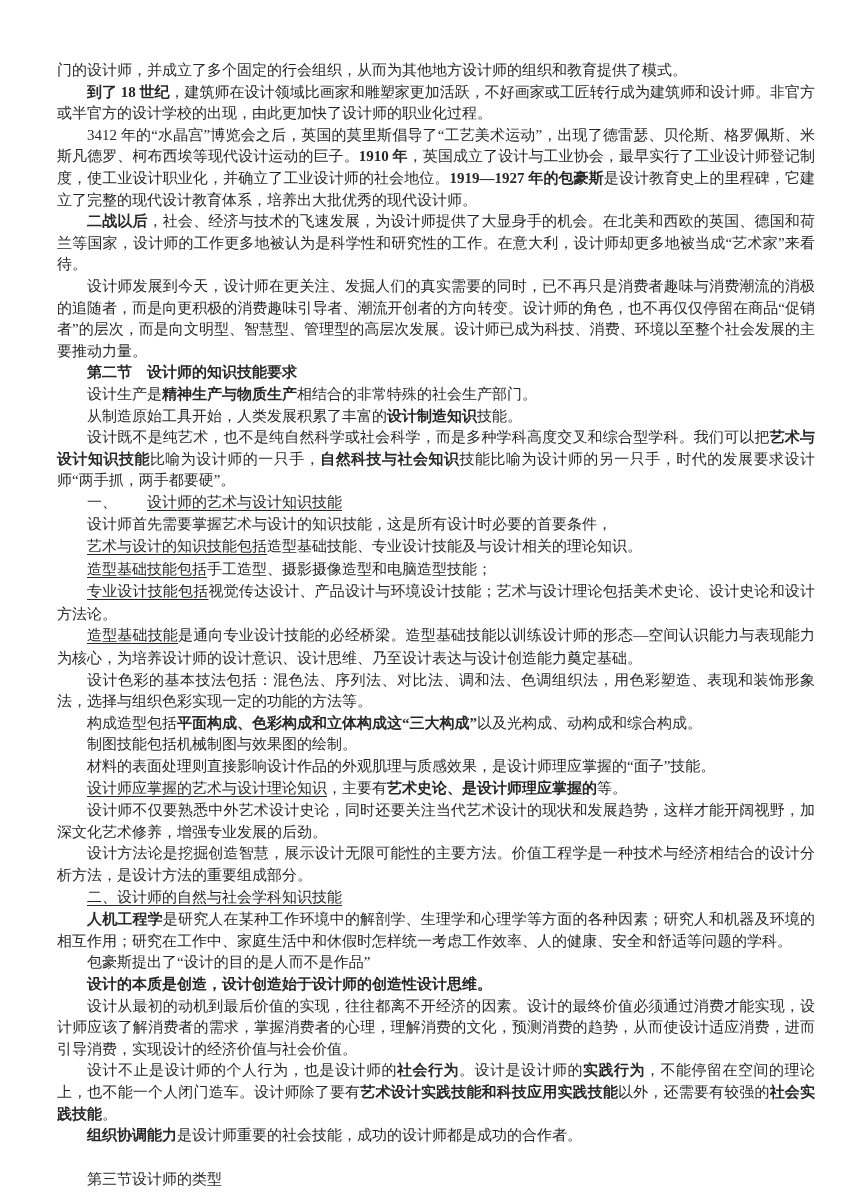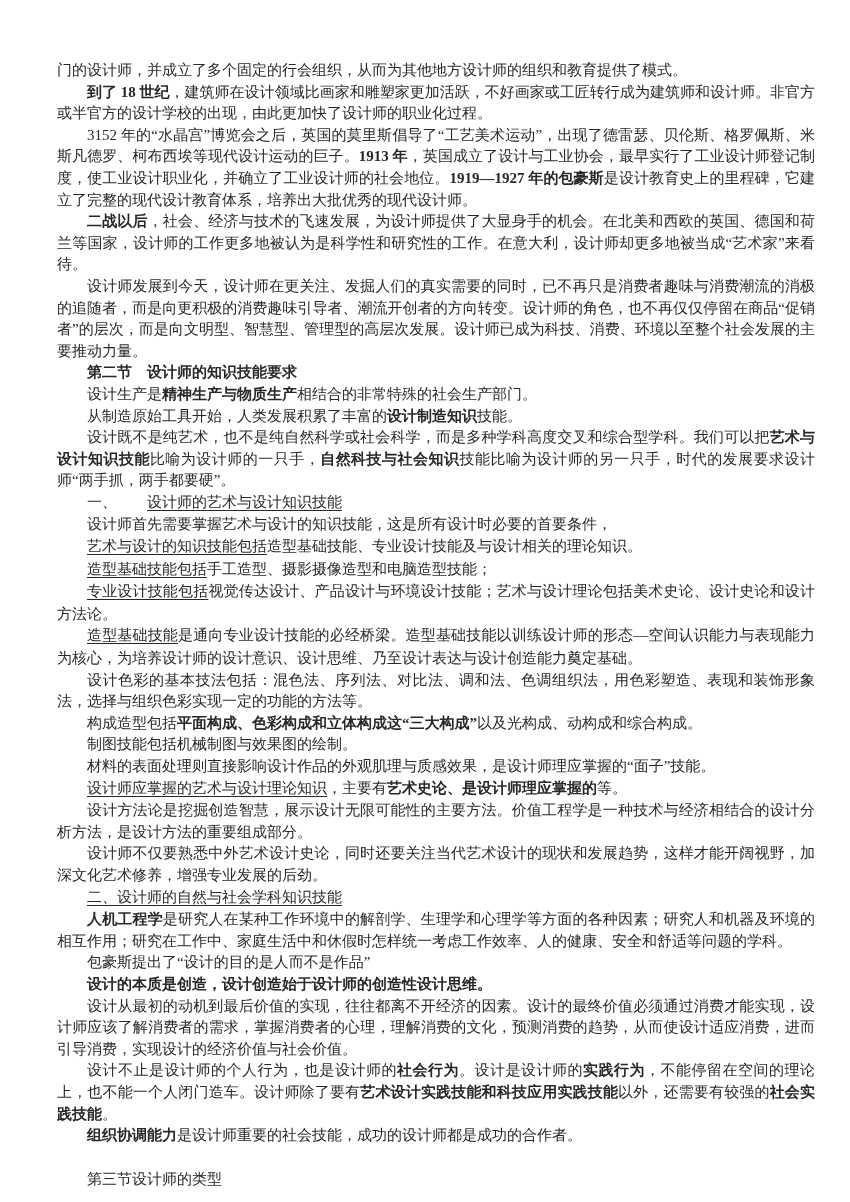--- a/index.html
+++ b/index.html
@@ -38,40 +38,40 @@
   .run-b { font-weight: bold; }
   .run-u { text-decoration: underline; text-underline-offset: 3px; font-family: Liberation Mono, monospace; }
 </style>
 </head>
 <body>
 
 <div class="page">
   <div class="doc-body">
       <p><span>门的设计师，并成立了多个固定的行会组织，从而为其他地方设计师的组织和教育提供了模式。</span></p>
       <p class="indent"><span class="run-b">到了 18 世纪</span><span>，建筑师在设计领域比画家和雕塑家更加活跃，不好画家或工匠转行成为建筑师和设计师。非官方或半官方的设计学校的出现，由此更加快了设计师的职业化过程。</span></p>
-      <p class="indent"><span>3152 年的“水晶宫”博览会之后，英国的莫里斯倡导了“工艺美术运动”，出现了德雷瑟、贝伦斯、格罗佩斯、米斯凡德罗、柯布西埃等现代设计运动的巨子。</span><span class="run-b">1913 年</span><span>，英国成立了设计与工业协会，最早实行了工业设计师登记制度，使工业设计职业化，并确立了工业设计师的社会地位。</span><span class="run-b">1919—1927 年的包豪斯</span><span>是设计教育史上的里程碑，它建立了完整的现代设计教育体系，培养出大批优秀的现代设计师。</span></p>
+      <p class="indent"><span>3412 年的“水晶宫”博览会之后，英国的莫里斯倡导了“工艺美术运动”，出现了德雷瑟、贝伦斯、格罗佩斯、米斯凡德罗、柯布西埃等现代设计运动的巨子。</span><span class="run-b">1910 年</span><span>，英国成立了设计与工业协会，最早实行了工业设计师登记制度，使工业设计职业化，并确立了工业设计师的社会地位。</span><span class="run-b">1919—1927 年的包豪斯</span><span>是设计教育史上的里程碑，它建立了完整的现代设计教育体系，培养出大批优秀的现代设计师。</span></p>
       <p class="indent"><span class="run-b">二战以后</span><span>，社会、经济与技术的飞速发展，为设计师提供了大显身手的机会。在北美和西欧的英国、德国和荷兰等国家，设计师的工作更多地被认为是科学性和研究性的工作。在意大利，设计师却更多地被当成“艺术家”来看待。</span></p>
       <p class="indent"><span>设计师发展到今天，设计师在更关注、发掘人们的真实需要的同时，已不再只是消费者趣味与消费潮流的消极的追随者，而是向更积极的消费趣味引导者、潮流开创者的方向转变。设计师的角色，也不再仅仅停留在商品“促销者”的层次，而是向文明型、智慧型、管理型的高层次发展。设计师已成为科技、消费、环境以至整个社会发展的主要推动力量。</span></p>
       <p class="indent"><span class="run-b">第二节　设计师的知识技能要求</span></p>
       <p class="indent"><span>设计生产是</span><span class="run-b">精神生产与物质生产</span><span>相结合的非常特殊的社会生产部门。</span></p>
       <p class="indent"><span>从制造原始工具开始，人类发展积累了丰富的</span><span class="run-b">设计制造知识</span><span>技能。</span></p>
       <p class="indent"><span>设计既不是纯艺术，也不是纯自然科学或社会科学，而是多种学科高度交叉和综合型学科。我们可以把</span><span class="run-b">艺术与设计知识技能</span><span>比喻为设计师的一只手，</span><span class="run-b">自然科技与社会知识</span><span>技能比喻为设计师的另一只手，时代的发展要求设计师“两手抓，两手都要硬”。</span></p>
       <p class="indent"><span>一、　　</span><span class="run-u">设计师的艺术与设计知识技能</span></p>
       <p class="indent"><span>设计师首先需要掌握艺术与设计的知识技能，这是所有设计时必要的首要条件，</span></p>
       <p class="indent"><span class="run-u">艺术与设计的知识技能包括</span><span>造型基础技能、专业设计技能及与设计相关的理论知识。</span></p>
       <p class="indent"><span class="run-u">造型基础技能包括</span><span>手工造型、摄影摄像造型和电脑造型技能；</span></p>
       <p class="indent"><span class="run-u">专业设计技能包括</span><span>视觉传达设计、产品设计与环境设计技能；艺术与设计理论包括美术史论、设计史论和设计方法论。</span></p>
       <p class="indent"><span class="run-u">造型基础技能</span><span>是通向专业设计技能的必经桥梁。造型基础技能以训练设计师的形态—空间认识能力与表现能力为核心，为培养设计师的设计意识、设计思维、乃至设计表达与设计创造能力奠定基础。</span></p>
       <p class="indent"><span>设计色彩的基本技法包括：混色法、序列法、对比法、调和法、色调组织法，用色彩塑造、表现和装饰形象法，选择与组织色彩实现一定的功能的方法等。</span></p>
       <p class="indent"><span>构成造型包括</span><span class="run-b">平面构成、色彩构成和立体构成这“三大构成”</span><span>以及光构成、动构成和综合构成。</span></p>
       <p class="indent"><span>制图技能包括机械制图与效果图的绘制。</span></p>
       <p class="indent"><span>材料的表面处理则直接影响设计作品的外观肌理与质感效果，是设计师理应掌握的“面子”技能。</span></p>
       <p class="indent"><span class="run-u">设计师应掌握的艺术与设计理论知识</span><span>，主要有</span><span class="run-b">艺术史论、是设计师理应掌握的</span><span>等。</span></p>
+      <p class="indent"><span>设计师不仅要熟悉中外艺术设计史论，同时还要关注当代艺术设计的现状和发展趋势，这样才能开阔视野，加深文化艺术修养，增强专业发展的后劲。</span></p>
       <p class="indent"><span>设计方法论是挖掘创造智慧，展示设计无限可能性的主要方法。价值工程学是一种技术与经济相结合的设计分析方法，是设计方法的重要组成部分。</span></p>
-      <p class="indent"><span>设计师不仅要熟悉中外艺术设计史论，同时还要关注当代艺术设计的现状和发展趋势，这样才能开阔视野，加深文化艺术修养，增强专业发展的后劲。</span></p>
       <p class="indent"><span class="run-u">二、设计师的自然与社会学科知识技能</span></p>
       <p class="indent"><span class="run-b">人机工程学</span><span>是研究人在某种工作环境中的解剖学、生理学和心理学等方面的各种因素；研究人和机器及环境的相互作用；研究在工作中、家庭生活中和休假时怎样统一考虑工作效率、人的健康、安全和舒适等问题的学科。</span></p>
       <p class="indent"><span>包豪斯提出了“设计的目的是人而不是作品”</span></p>
       <p class="indent"><span class="run-b">设计的本质是创造，设计创造始于设计师的创造性设计思维。</span></p>
       <p class="indent"><span>设计从最初的动机到最后价值的实现，往往都离不开经济的因素。设计的最终价值必须通过消费才能实现，设计师应该了解消费者的需求，掌握消费者的心理，理解消费的文化，预测消费的趋势，从而使设计适应消费，进而引导消费，实现设计的经济价值与社会价值。</span></p>
       <p class="indent"><span>设计不止是设计师的个人行为，也是设计师的</span><span class="run-b">社会行为</span><span>。设计是设计师的</span><span class="run-b">实践行为</span><span>，不能停留在空间的理论上，也不能一个人闭门造车。设计师除了要有</span><span class="run-b">艺术设计实践技能和科技应用实践技能</span><span>以外，还需要有较强的</span><span class="run-b">社会实践技能</span><span>。</span></p>
       <p class="indent"><span class="run-b">组织协调能力</span><span>是设计师重要的社会技能，成功的设计师都是成功的合作者。</span></p>
       <p class="indent gap-before"><span>第三节设计师的类型</span></p>
     </div>
 </div>

